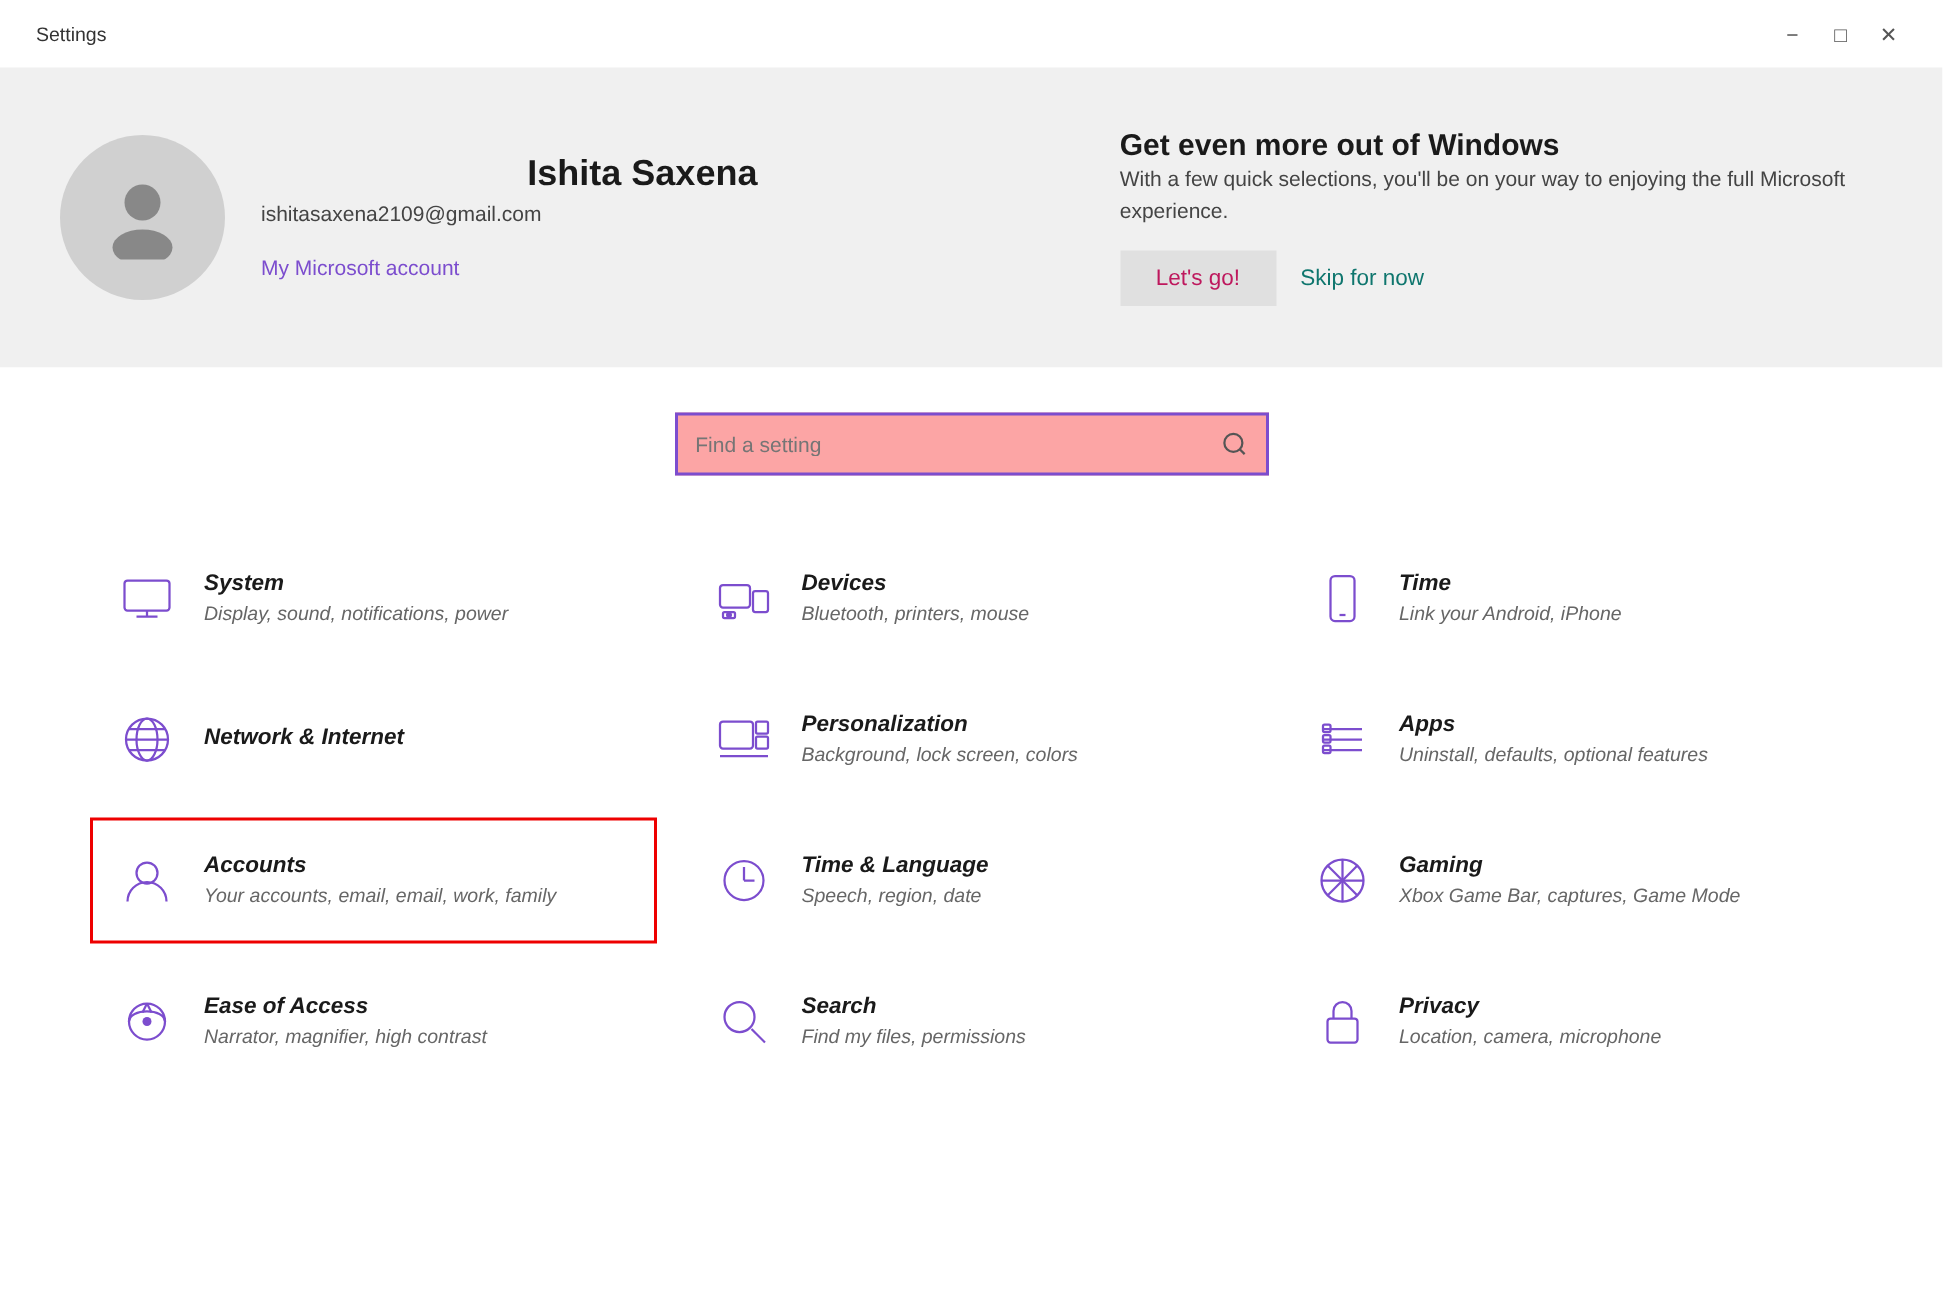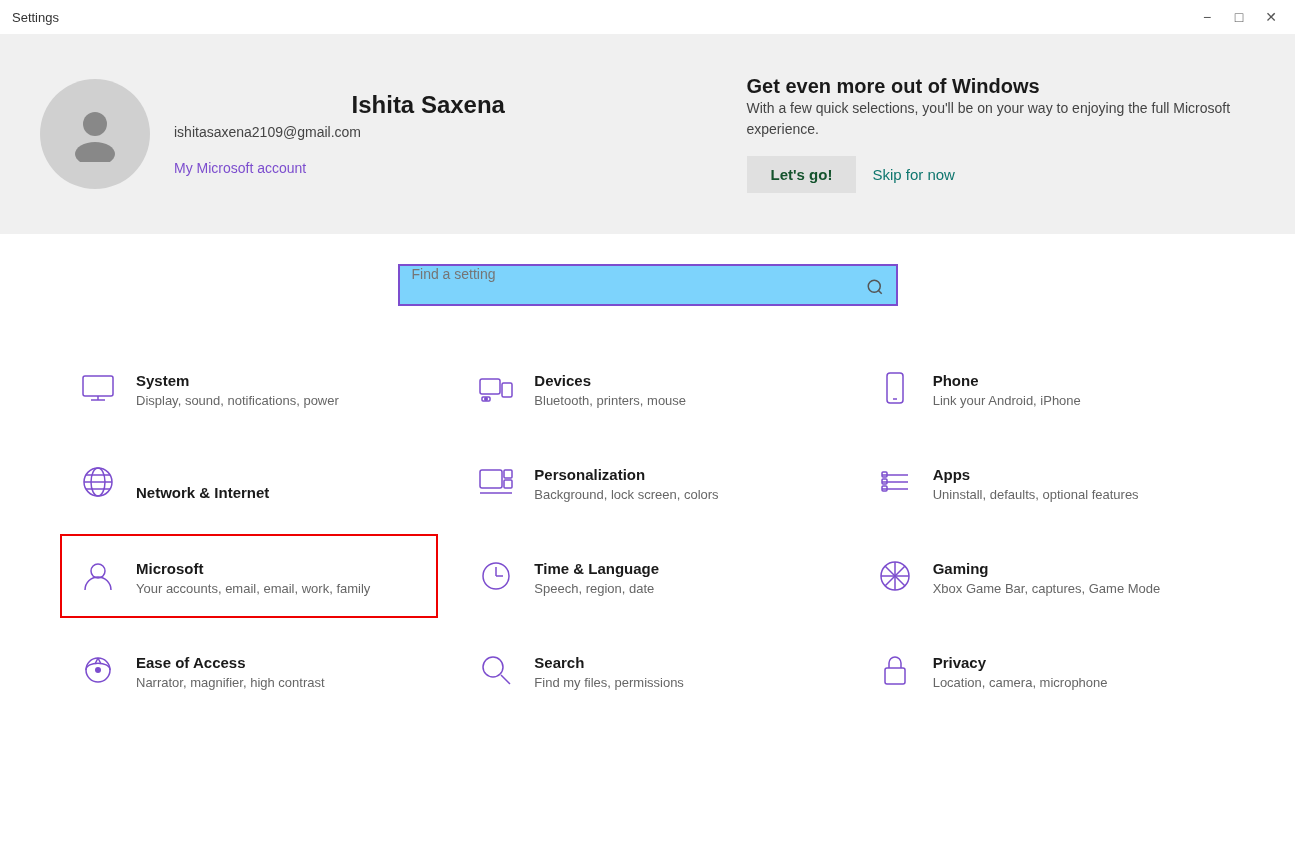--- a/index.html
+++ b/index.html
@@ -10,23 +10,23 @@
       height: 868px;
       overflow: hidden;
       display: flex;
       flex-direction: column;
     }
     
     .titlebar {
       display: flex;
       align-items: center;
       justify-content: space-between;
-      padding: 8px 12px;
+      padding: 8px 24px;
       background: #fff;
-      height: 34px;
+      height: 45px;
     }
     .titlebar-title {
       font-size: 13px;
       color: #333;
     }
     .titlebar-controls {
       display: flex;
       gap: 8px;
     }
     .titlebar-btn {
@@ -108,23 +108,23 @@
     .promo-actions {
       display: flex;
       align-items: center;
       gap: 16px;
     }
     .btn-lets-go {
       background: #e0e0e0;
       border: none;
       padding: 10px 24px;
       font-size: 15px;
-      font-weight: 700;
-      cursor: pointer;
-      color: #14532d;
+      font-weight: 400;
+      cursor: pointer;
+      color: #be185d;
     }
     .btn-skip {
       background: transparent;
       border: none;
       font-size: 15px;
       color: #0f766e;
       cursor: pointer;
       font-weight: 400;
     }
 
@@ -137,25 +137,25 @@
     }
 
     
     .search-container {
       display: flex;
       justify-content: center;
       margin-bottom: 40px;
     }
     .search-box {
       display: flex;
-      align-items: flex-start;
+      align-items: center;
       border: 2px solid #7c4dce;
-      width: 500px;
+      width: 396px;
       height: 42px;
-      background: #7dd3fc;
+      background: #fca5a5;
     }
     .search-input {
       flex: 1;
       border: none;
       outline: none;
       font-size: 14px;
       padding: 0 12px;
       color: #333;
       background: transparent;
     }
@@ -172,25 +172,26 @@
     }
 
     
     .settings-grid {
       display: grid;
       grid-template-columns: repeat(3, 1fr);
       gap: 10px 20px;
     }
     .setting-item {
       display: flex;
-      align-items: flex-end;
+      align-items: center;
       padding: 18px 14px;
       cursor: pointer;
       border: 2px solid transparent;
       gap: 16px;
+      font-style: italic;
     }
     .setting-item.highlighted {
       border: 2px solid #e00;
     }
     .setting-icon {
       width: 44px;
       height: 44px;
       flex-shrink: 0;
       display: flex;
       align-items: center;
@@ -295,21 +296,21 @@
         </div>
       </div>
       <div class="setting-item">
         <div class="setting-icon">
           <svg viewBox="0 0 38 38" xmlns="http://www.w3.org/2000/svg" fill="none" stroke="#7c4dce" stroke-width="1.8">
     <rect x="11" y="4" width="16" height="30" rx="3"></rect>
     <line x1="17" y1="30" x2="21" y2="30"></line>
   </svg>
         </div>
         <div class="setting-text">
-          <div class="setting-title">Phone</div>
+          <div class="setting-title">Time</div>
           <div class="setting-desc">Link your Android, iPhone</div>
         </div>
       </div>
       <div class="setting-item">
         <div class="setting-icon">
           <svg viewBox="0 0 38 38" xmlns="http://www.w3.org/2000/svg" fill="none" stroke="#7c4dce" stroke-width="1.8">
     <circle cx="19" cy="19" r="14"></circle>
     <ellipse cx="19" cy="19" rx="7" ry="14"></ellipse>
     <line x1="5" y1="19" x2="33" y2="19"></line>
     <line x1="7" y1="12" x2="31" y2="12"></line>
@@ -351,21 +352,21 @@
         </div>
       </div>
       <div class="setting-item highlighted">
         <div class="setting-icon">
           <svg viewBox="0 0 38 38" xmlns="http://www.w3.org/2000/svg" fill="none" stroke="#7c4dce" stroke-width="1.8">
     <circle cx="19" cy="14" r="7"></circle>
     <path d="M6 33c0-7.18 5.82-13 13-13s13 5.82 13 13"></path>
   </svg>
         </div>
         <div class="setting-text">
-          <div class="setting-title">Microsoft</div>
+          <div class="setting-title">Accounts</div>
           <div class="setting-desc">Your accounts, email, email, work, family</div>
         </div>
       </div>
       <div class="setting-item">
         <div class="setting-icon">
           <svg viewBox="0 0 38 38" xmlns="http://www.w3.org/2000/svg" fill="none" stroke="#7c4dce" stroke-width="1.8">
     <circle cx="19" cy="19" r="13"></circle>
     <line x1="19" y1="10" x2="19" y2="19"></line>
     <line x1="19" y1="19" x2="26" y2="19"></line>
   </svg>

